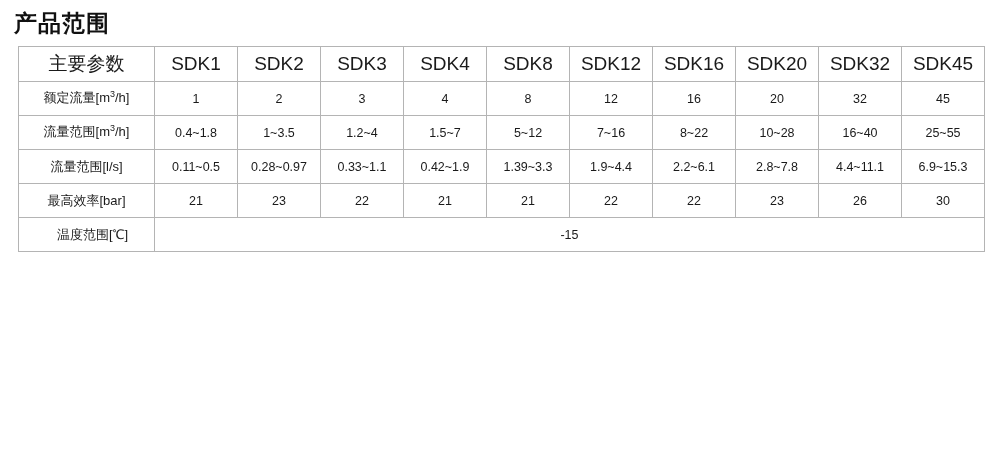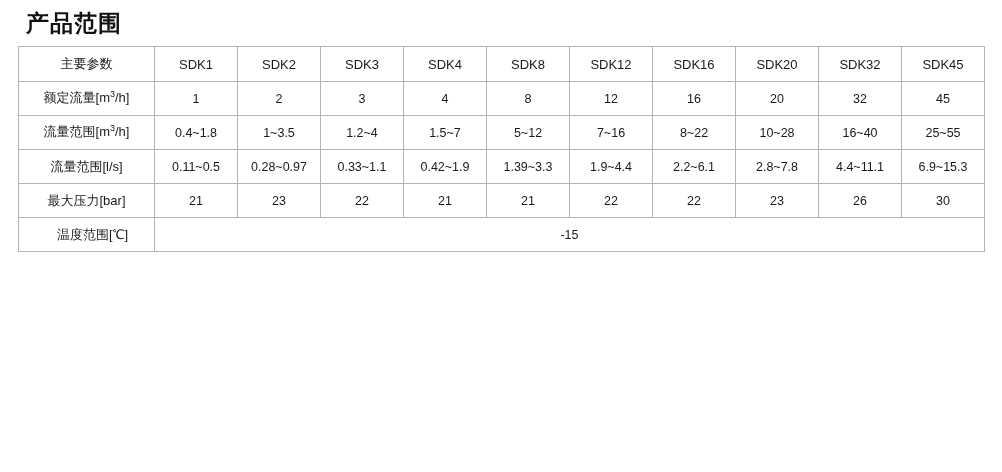--- a/index.html
+++ b/index.html
@@ -17,21 +17,21 @@
   .page {
     position: relative;
     width: 1002px;
     height: 472px;
     box-sizing: border-box;
   }
   .title {
     font-size: 23px;
     font-weight: bold;
     color: #111111;
-    padding: 8px 0 0 26px;
+    padding: 8px 0 0 14px;
     letter-spacing: 1px;
     line-height: 30px;
   }
   .table-wrap {
     padding: 8px 18px 0 18px;
     box-sizing: border-box;
   }
   table.spec {
     border-collapse: collapse;
     width: 966px;
@@ -42,21 +42,21 @@
     border: 1px solid #b4b4b4;
     text-align: center;
     vertical-align: middle;
     height: 33px;
     padding: 0 2px;
     color: #1a1a1a;
     white-space: nowrap;
     overflow: hidden;
   }
   table.spec tr.header td {
-    font-size: 13px;
+    font-size: 19px;
     height: 34px;
   }
   td.rowlabel {
     text-align: center;
     font-size: 13px;
     width: 136px;
   }
   td.rowlabel.leftish {
     text-align: center;
     padding-left: 14px;
@@ -164,21 +164,21 @@
           <td>0.42~1.9</td>
           <td>1.39~3.3</td>
           <td>1.9~4.4</td>
           <td>2.2~6.1</td>
           <td>2.8~7.8</td>
           <td>4.4~11.1</td>
           <td>6.9~15.3</td>
         </tr>
 
         <tr>
-          <td class="rowlabel">最大压力[bar]</td>
+          <td class="rowlabel">最高效率[bar]</td>
           <td>21</td>
           <td>23</td>
           <td>22</td>
           <td>21</td>
           <td>21</td>
           <td>22</td>
           <td>22</td>
           <td>23</td>
           <td>26</td>
           <td>30</td>

